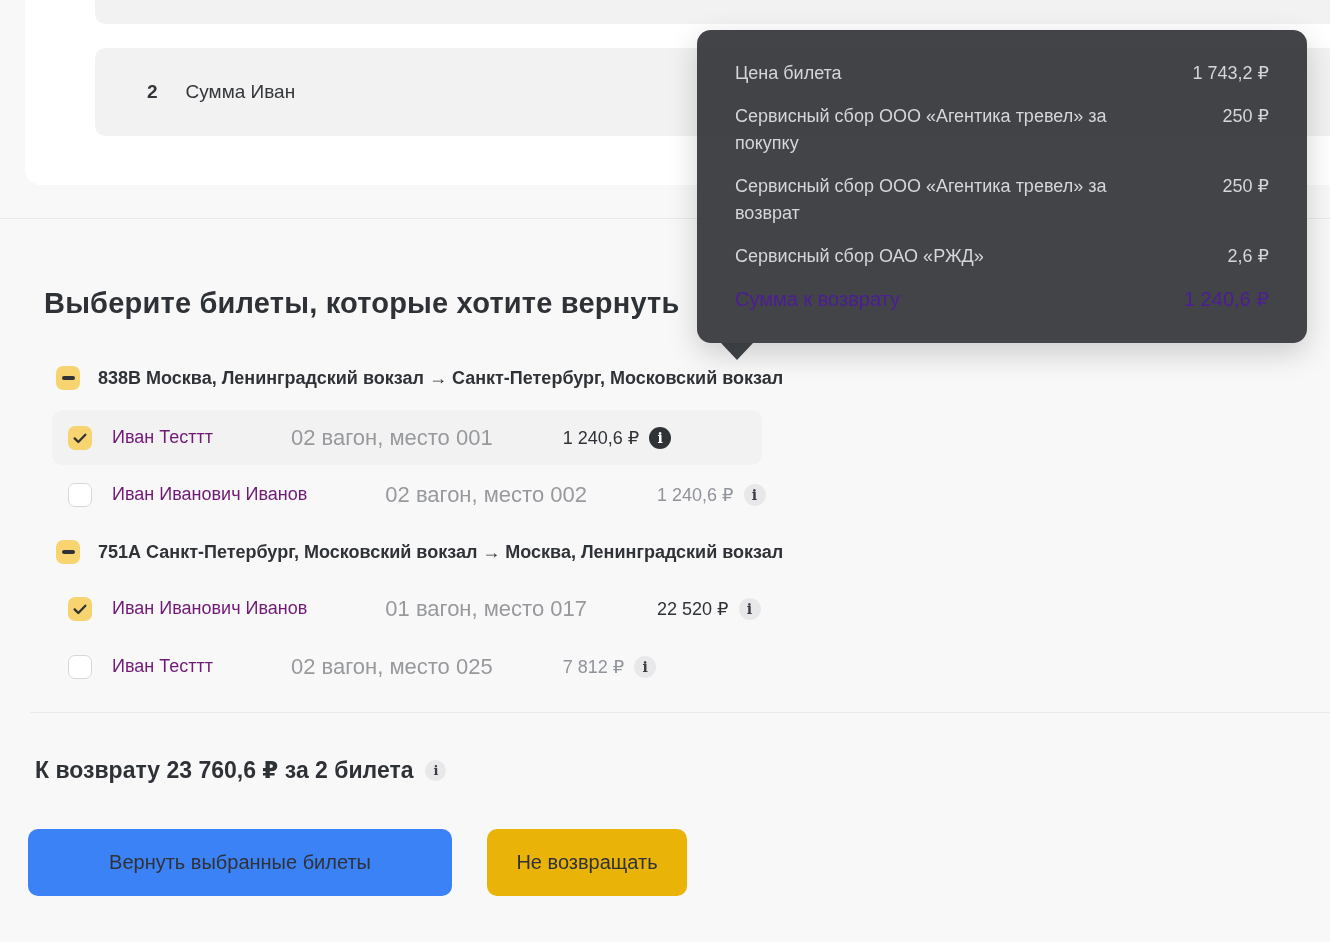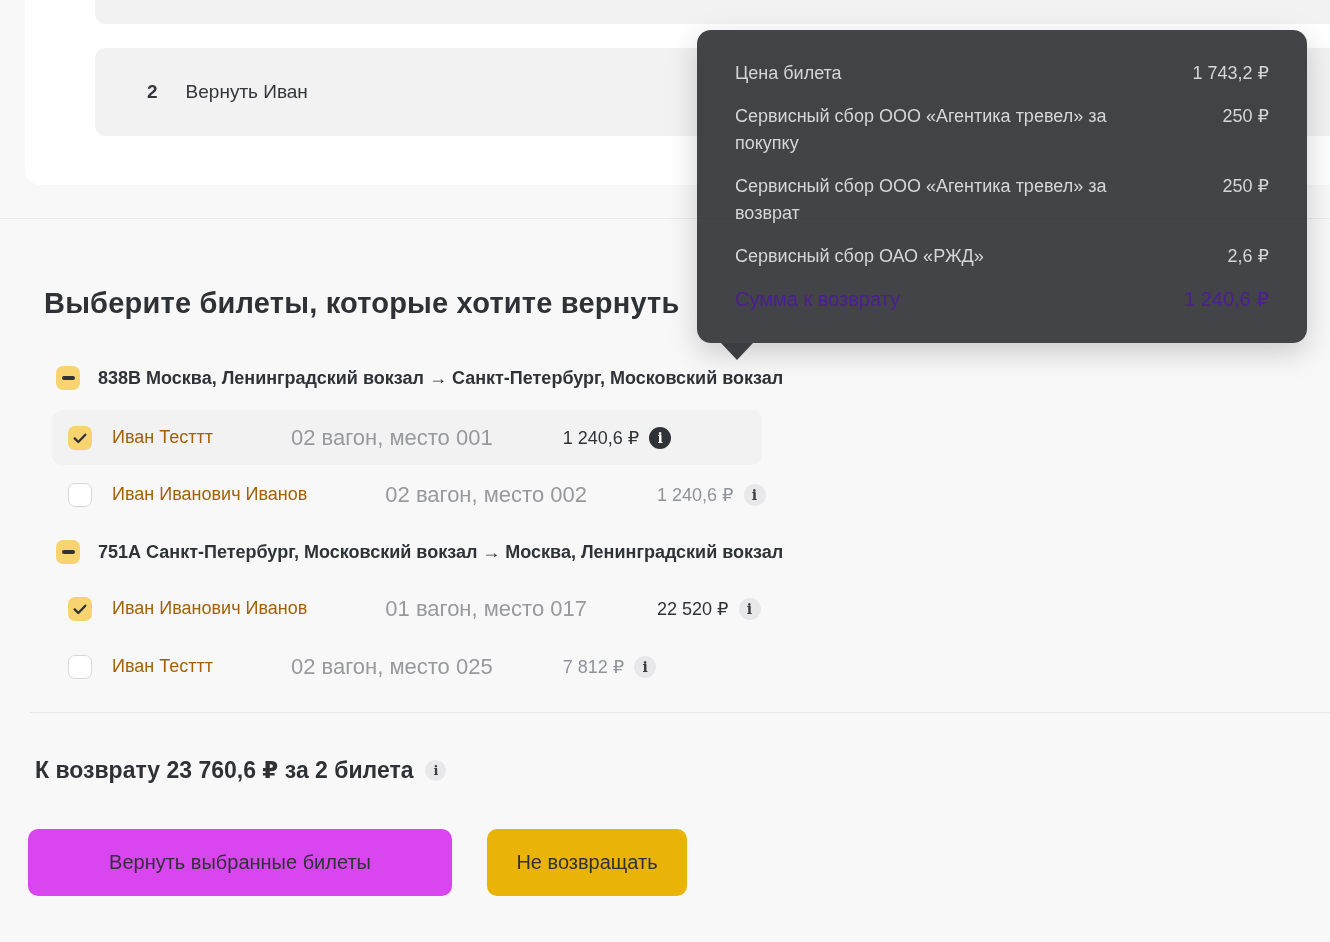--- a/index.html
+++ b/index.html
@@ -49,21 +49,21 @@
   .ticket-row{
     position:absolute;left:52px;width:710px;height:55px;
     display:flex;align-items:center;padding-left:16px;box-sizing:border-box;
     border-radius:10px;
   }
   .ticket-row.highlighted{background:#f2f2f3;}
   .ticket-row.r11{top:410px;}
   .ticket-row.r12{top:467px;}
   .ticket-row.r21{top:581px;}
   .ticket-row.r22{top:639px;}
-  .t-name{margin-left:20px;font-size:18px;color:#a16207;white-space:nowrap;}
+  .t-name{margin-left:20px;font-size:18px;color:#701a75;white-space:nowrap;}
   .t-seat{margin-left:78px;font-size:22px;color:#97999d;white-space:nowrap;}
   .t-price{margin-left:70px;font-size:18px;white-space:nowrap;}
   .t-price.dark{color:#2f3236;}
   .t-price.gray{color:#909399;}
   
   .info-icon{
     width:22px;height:22px;border-radius:50%;margin-left:10px;flex:0 0 22px;
     display:flex;align-items:center;justify-content:center;
     font-family:"DejaVu Serif",serif;font-weight:bold;font-size:14px;line-height:1;
     cursor:pointer;user-select:none;
@@ -73,21 +73,21 @@
   
   .summary{position:absolute;left:35px;top:757px;display:flex;align-items:center;gap:12px;text-align:right;}
   .summary-text{font-size:23px;font-weight:bold;color:#2e3135;}
   .summary .info-icon{margin-left:0;width:21px;height:21px;flex-basis:21px;font-size:13px;}
   
   .btn{
     position:absolute;top:829px;height:67px;border:none;border-radius:10px;
     font-family:inherit;font-size:20px;color:#2f3236;cursor:pointer;
     display:flex;align-items:center;justify-content:center;
   }
-  .btn.primary{left:28px;width:424px;background:#d946ef;}
+  .btn.primary{left:28px;width:424px;background:#3b82f6;}
   .btn.secondary{left:487px;width:200px;background:#eab308;}
   
   .tooltip{
     position:absolute;left:697px;top:30px;width:610px;box-sizing:border-box;
     background:rgba(45,48,52,0.9);border-radius:14px;
     padding:30px 38px;display:flex;flex-direction:column;gap:16px;
     box-shadow:0 10px 30px rgba(0,0,0,0.18);z-index:10;
   }
   .tooltip::after{
     content:"";position:absolute;left:24px;top:100%;
@@ -99,21 +99,21 @@
   .tip-value{margin-left:auto;padding-left:20px;white-space:nowrap;}
   .tip-row.total{font-size:20px;font-weight:normal;color:#4c1d95;}
 </style>
 </head>
 <body>
 
 <div class="top-card">
   <div class="card-row partial"></div>
   <div class="card-row full">
     <span class="pass-num">2</span>
-    <span class="pass-name">Вернуть Иван</span>
+    <span class="pass-name">Сумма Иван</span>
   </div>
 </div>
 
 <div class="divider top"></div>
 
 <h1 class="heading">Выберите билеты, которые хотите вернуть</h1>
 
 <div class="seg-header s1">
   <span class="checkbox yellow">
     <span class="minus-bar"></span>

